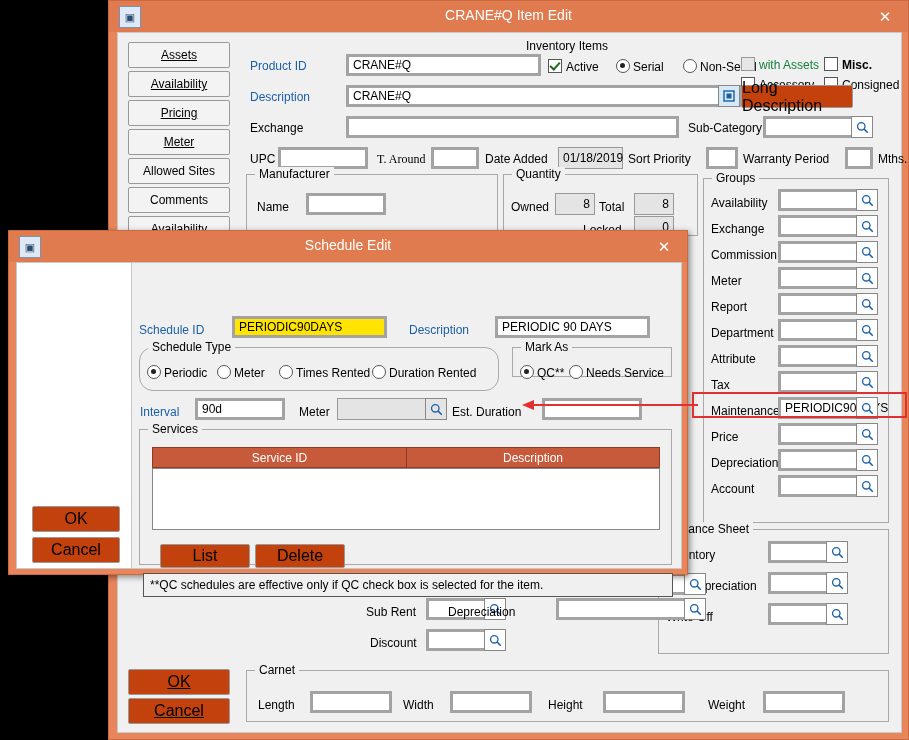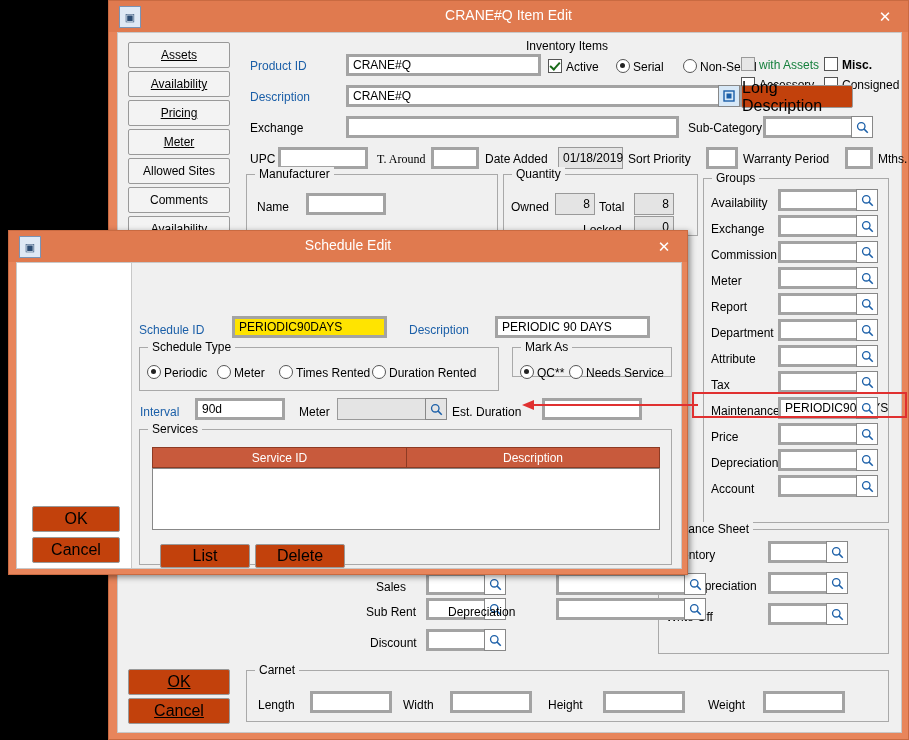--- a/index.html
+++ b/index.html
@@ -486,21 +486,21 @@
 
     <div id="sched-left"></div>
     <div class="btn" style="left:15px;top:243px;width:86px;height:24px;">OK</div>
     <div class="btn" style="left:15px;top:274px;width:86px;height:24px;">Cancel</div>
 
     <div class="lbl blue" style="left:122px;top:60px;">Schedule ID</div>
     <div class="inp hl-yellow" style="left:215px;top:53px;width:155px;">PERIODIC90DAYS</div>
     <div class="lbl blue" style="left:392px;top:60px;">Description</div>
     <div class="inp" style="left:478px;top:53px;width:155px;">PERIODIC 90 DAYS</div>
 
-    <div class="fieldset" style="left:122px;top:84px;width:360px;height:44px;background:#f0f0f0;">
+    <div class="fieldset" style="left:122px;top:84px;width:360px;height:44px;background:#f0f0f0;border-radius:14px;">
       <div class="legend">Schedule Type</div>
     </div>
     <div class="optrow" style="left:130px;top:102px;">
       <span class="radio on"></span><span>Periodic</span>
     </div>
     <div class="optrow" style="left:200px;top:102px;">
       <span class="radio"></span><span>Meter</span>
     </div>
     <div class="optrow" style="left:262px;top:102px;">
       <span class="radio"></span><span>Times Rented</span>
@@ -537,20 +537,21 @@
     </div>
     <div class="tbl-head" style="left:135px;top:184px;width:508px;">
       <div class="c" style="width:255px;">Service ID</div>
       <div class="c" style="width:253px;border-right:none;">Description</div>
     </div>
     <div class="tbl-body" style="left:135px;top:205px;width:508px;height:62px;"></div>
 
     <div class="btn" style="left:143px;top:281px;width:88px;height:22px;">List</div>
     <div class="btn" style="left:238px;top:281px;width:88px;height:22px;">Delete</div>
 
+    <div class="note" style="left:126px;top:310px;width:530px;height:24px;">**QC schedules are effective only if QC check box is selected for the item.</div>
   </div>
 </div>
 
 <div id="annot-box" style="left:692px;top:392px;width:215px;height:26px;border-color:#e03030;"></div>
 <svg id="annot-arrow" style="left:520px;top:392px;width:180px;height:26px;" width="180" height="26" viewBox="0 0 180 26">
   <line x1="178" y1="13" x2="12" y2="13" stroke="#e03030" stroke-width="2"></line>
   <polygon points="2,13 14,8 14,18" fill="#e03030"></polygon>
 </svg>
 
 </body></html>

